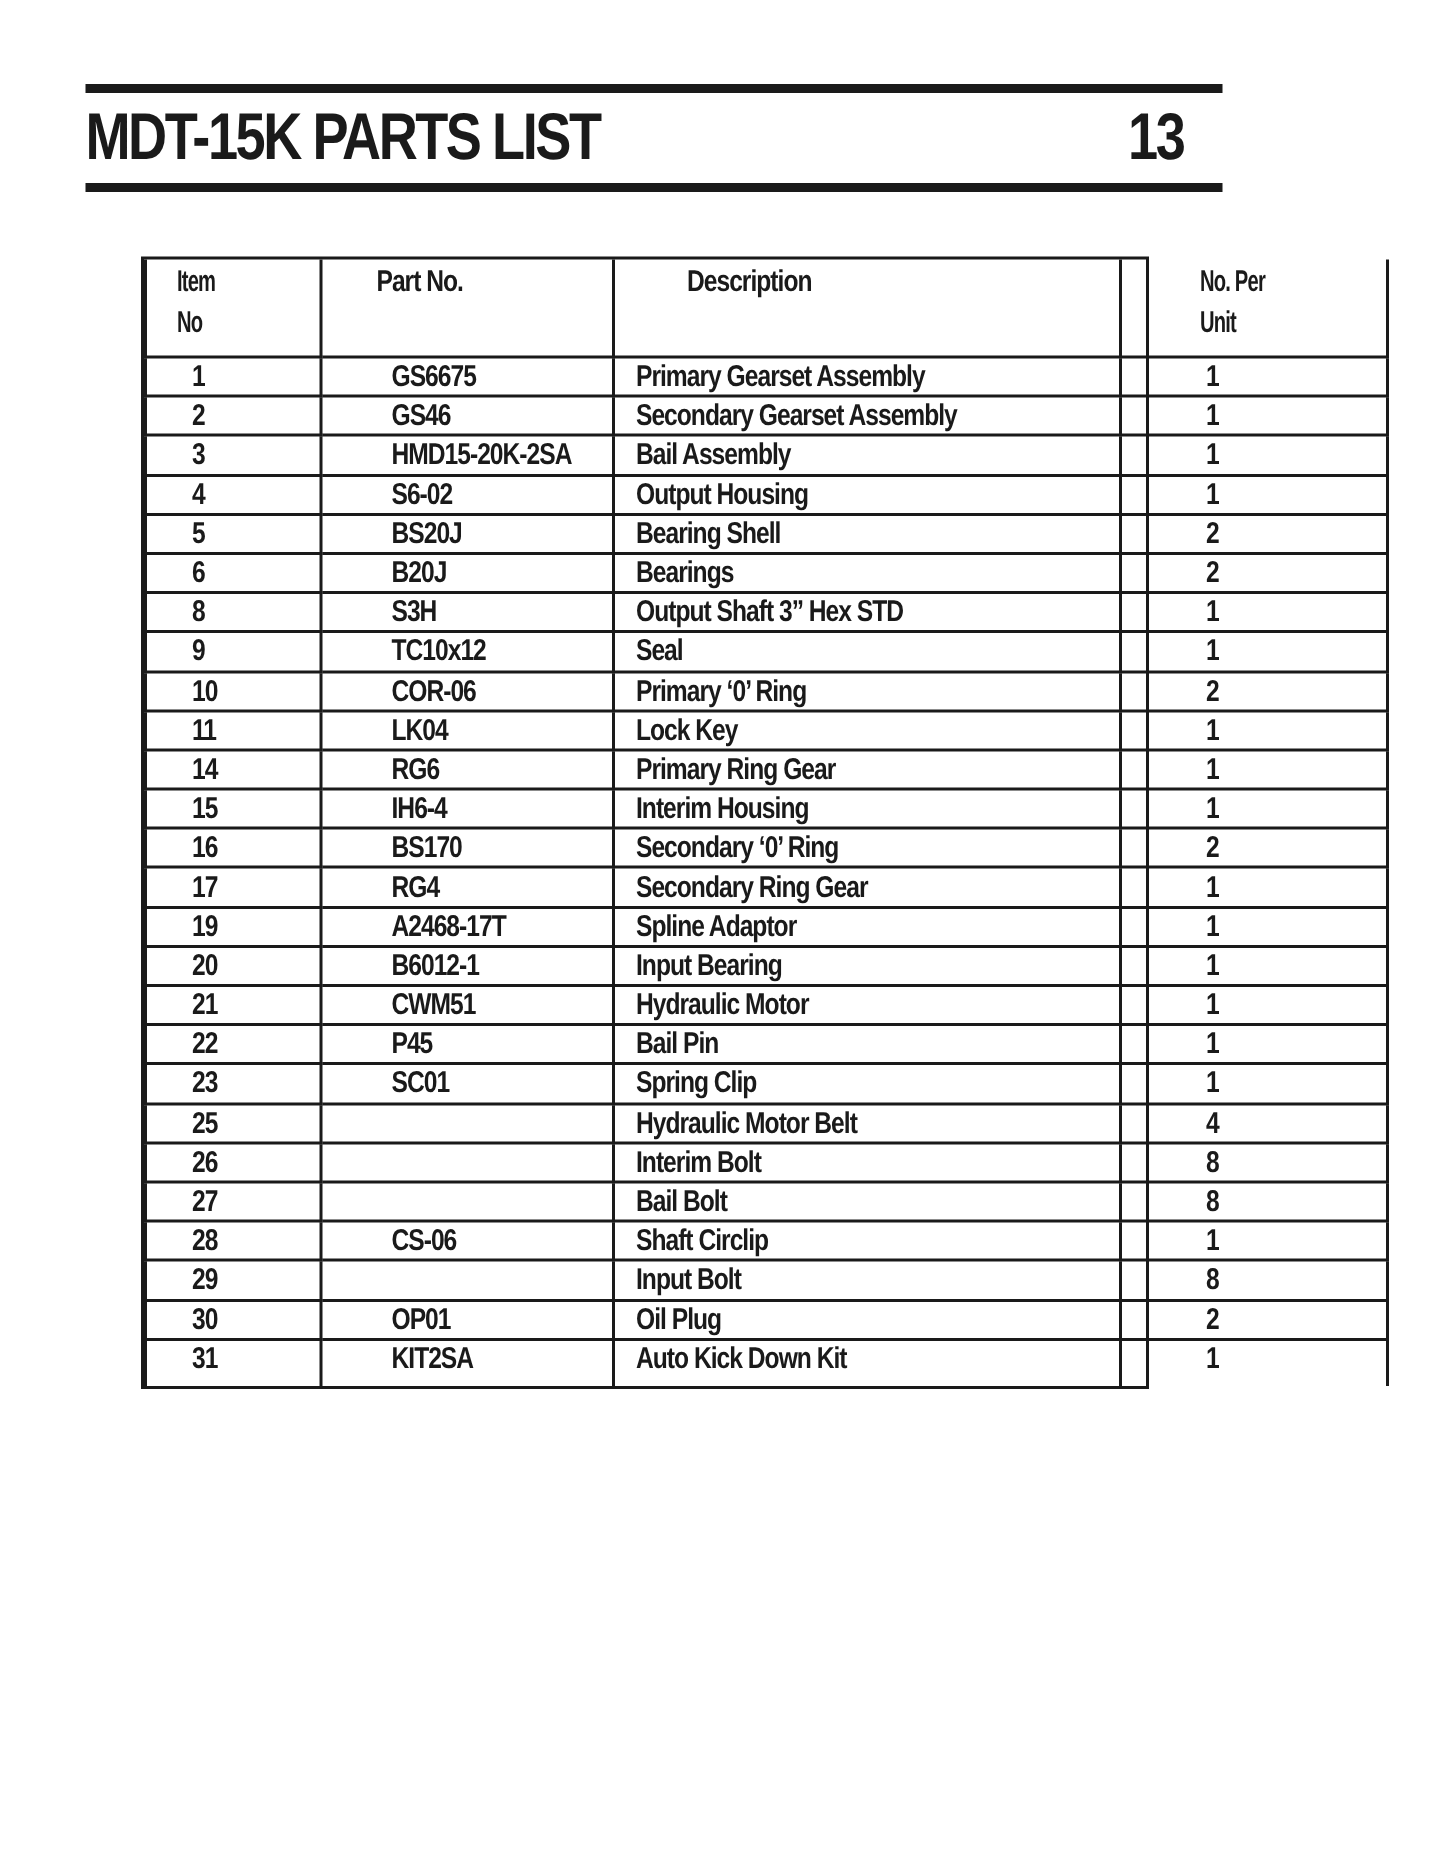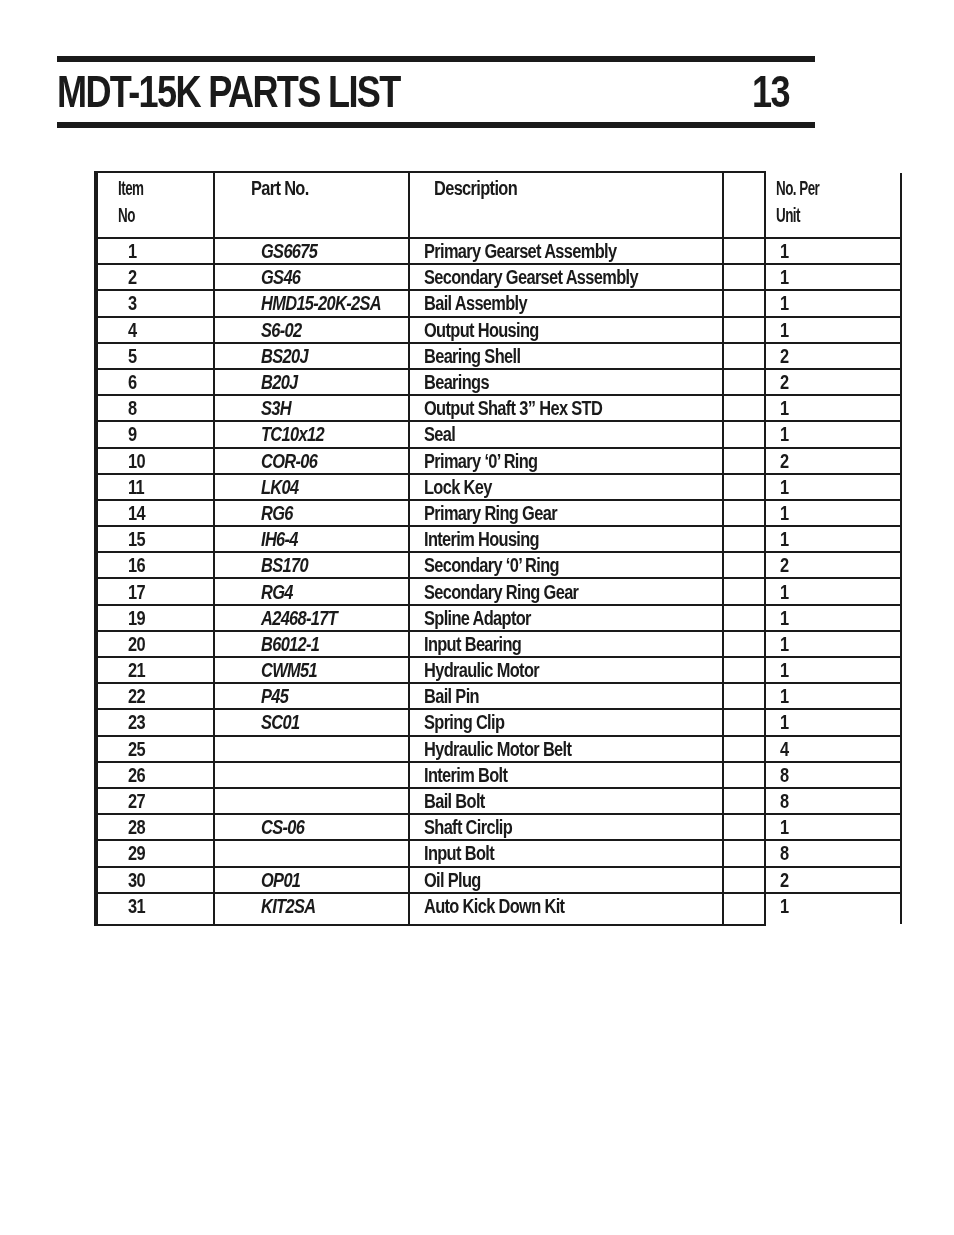--- a/index.html
+++ b/index.html
@@ -17,22 +17,22 @@
   table { border-collapse: collapse; width: 668px; table-layout: fixed; }
   td, th { border-left: 2px solid #1a1a1a; border-right: 2px solid #1a1a1a; padding: 0;
            font-weight: bold; font-size: 20px; letter-spacing: -0.8px; }
   th { text-align: left; vertical-align: top; height: 62px; border-bottom: 2px solid #1a1a1a;
        line-height: 27px; padding-top: 2px; }
   th span { display: inline-block; transform: scaleX(0.82); transform-origin: left top; }
   td span { display: inline-block; transform: scaleX(0.82); transform-origin: left center; white-space: nowrap; }
   tr.row td { height: 24.2px; line-height: 24px; border-bottom: 2px solid #1a1a1a; }
   tr.row:last-child td { border-bottom: none; height: 30px; vertical-align: top; }
   .c1 { width: 95px; margin-top: 26px; } .c2 { width: 157px; } .c3 { width: 288px; } .c4 { width: 124px; }
-  th.c1 { padding-left: 20px; } th.c2 { padding-left: 36px; } th.c3 { padding-left: 24px; } th.c4 { padding-left: 52px; }
-  td.c1 { padding-left: 30px; } td.c2 { padding-left: 46px; font-style: italic; } td.c3 { padding-left: 14px; } td.c4 { padding-left: 56px; }
+  th.c1 { padding-left: 20px; } th.c2 { padding-left: 36px; } th.c3 { padding-left: 48px; } th.c4 { padding-left: 52px; }
+  td.c1 { padding-left: 30px; } td.c2 { padding-left: 46px; } td.c3 { padding-left: 14px; } td.c4 { padding-left: 56px; }
 </style>
 </head>
 <body>
 
 <div class="rule top"></div>
 <div class="title">MDT-15K PARTS LIST</div>
 <div class="page-num">13</div>
 <div class="rule bottom"></div>
 
 <div class="table">

